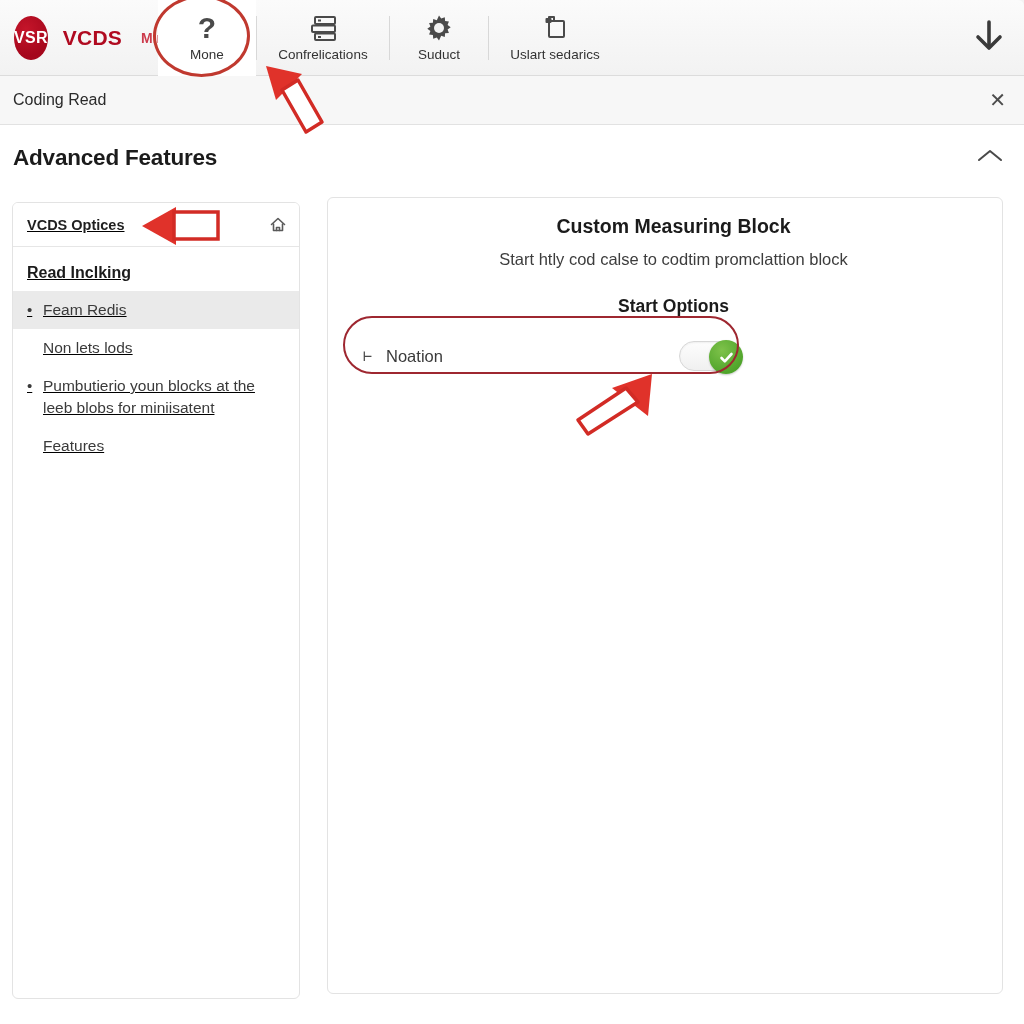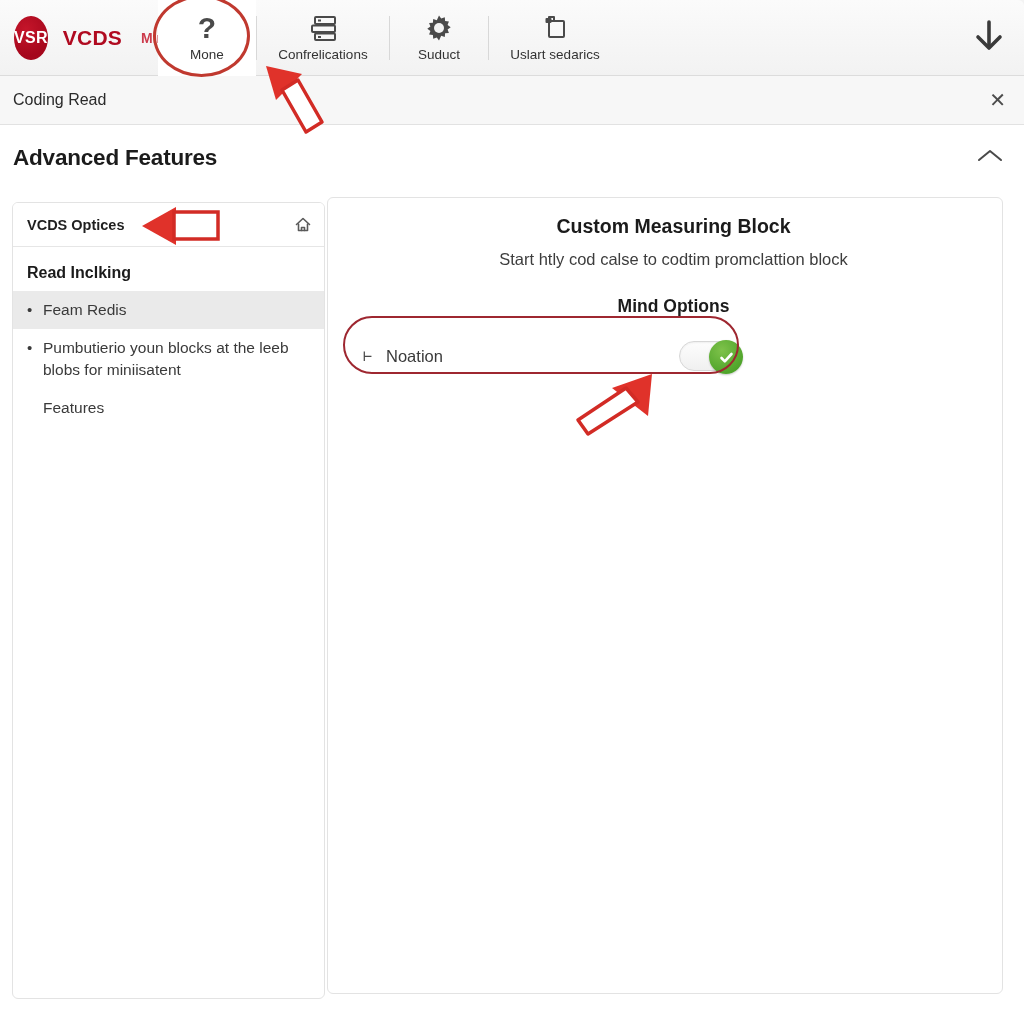--- a/index.html
+++ b/index.html
@@ -164,25 +164,26 @@
   .body-area {
     position: absolute;
     left: 0; top: 191px;
     width: 1024px; height: 833px;
     background: #ffffff;
   }
 
   .panel-left {
     position: absolute;
     left: 12px; top: 11px;
-    width: 313px; height: 797px;
+    width: 288px; height: 797px;
     background: #ffffff;
     border: 1px solid #e3e3e3;
     border-radius: 6px;
     overflow: hidden;
+    text-decoration: underline;
   }
   .panel-left-head {
     height: 44px;
     border-bottom: 1px solid #e6e6e6;
     display: flex;
     align-items: center;
     padding: 0 12px 0 14px;
     background: #fff;
   }
   .panel-left-head .ph-title {
@@ -403,36 +404,40 @@
         </div>
       </div>
 
       <div class="list-head">Read Inclking</div>
 
       <div class="list-item selected">
         <span class="li-bullet">•</span>
         <span class="li-text">Feam Redis</span>
       </div>
 
+      <div class="list-item">
+        <span class="li-bullet empty">•</span>
+        <span class="li-text">Non lets lods</span>
+      </div>
 
       <div class="list-item">
         <span class="li-bullet">•</span>
         <span class="li-text">Pumbutierio youn blocks at the leeb blobs for miniisatent</span>
       </div>
 
       <div class="list-item">
         <span class="li-bullet empty">•</span>
         <span class="li-text">Features</span>
       </div>
     </div>
 
     <div class="panel-right">
       <div class="cm-title">Custom Measuring Block</div>
       <div class="cm-desc">Start htly cod calse to codtim promclattion block</div>
-      <div class="cm-sub">Mind Options</div>
+      <div class="cm-sub">Start Options</div>
 
       <div class="option-row">
         <span class="opt-glyph">⊢</span>
         <span class="opt-label">Noation</span>
         <div class="toggle">
           <div class="knob">
             <svg width="17" height="17" viewBox="0 0 17 17" fill="none" stroke="#ffffff" stroke-width="2.6" stroke-linecap="round" stroke-linejoin="round">
               <polyline points="3.5,9 6.8,12.3 13.5,5"></polyline>
             </svg>
           </div>

